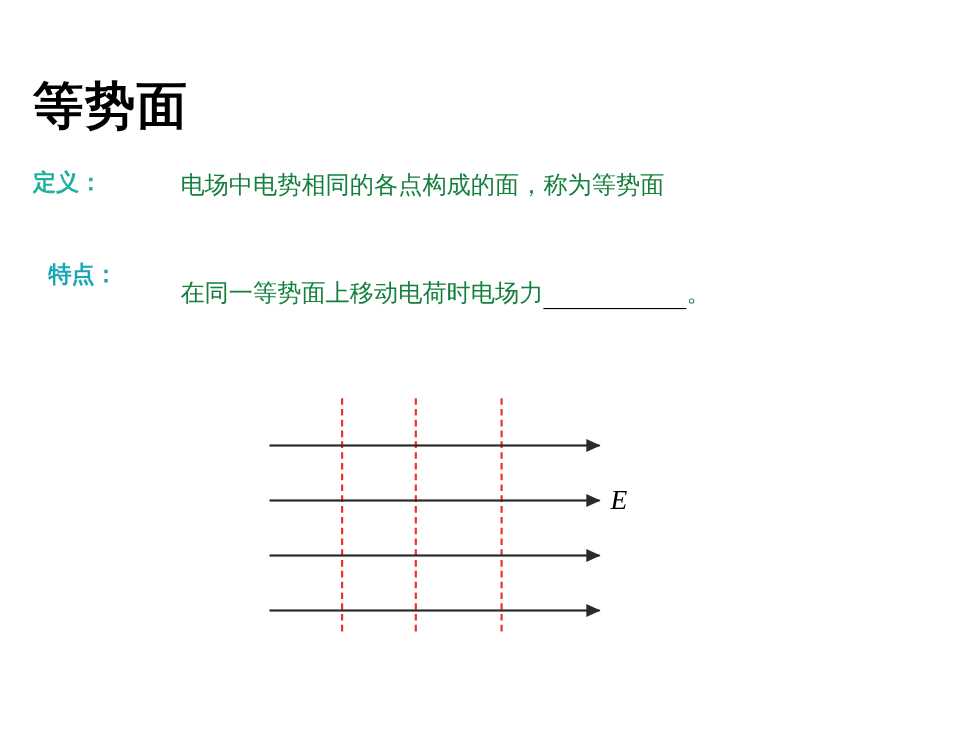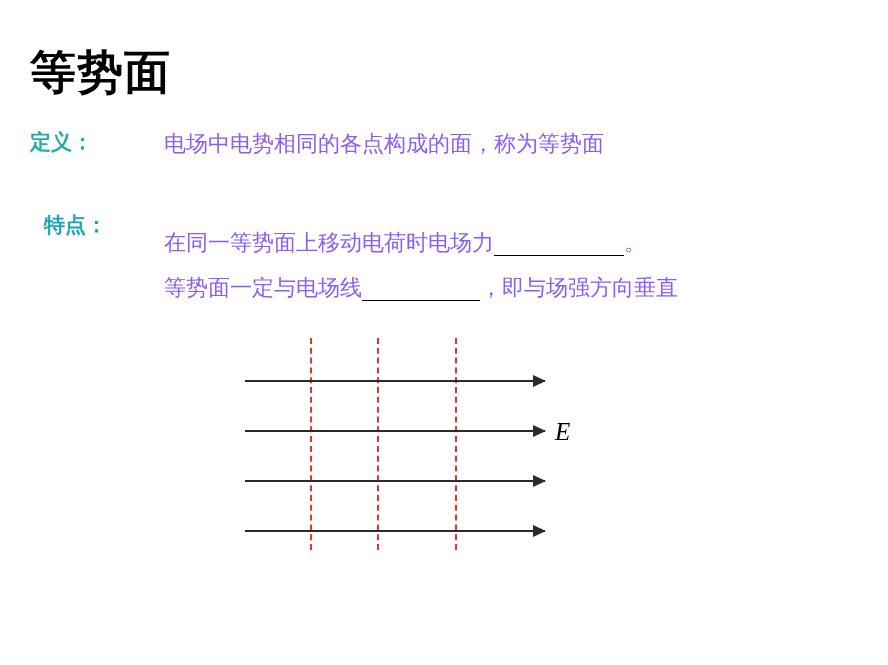--- a/index.html
+++ b/index.html
@@ -11,20 +11,21 @@
     height: 665px;
     background: #ffffff;
     font-family: "Liberation Serif", "DejaVu Serif", serif;
     overflow: hidden;
     position: relative;
   }
   .slide {
     position: relative;
     width: 888px;
     height: 483px;
+    margin-top: 24px;
   }
   .title {
     position: absolute;
     left: 30px;
     top: 42px;
     font-size: 46px;
     font-weight: bold;
     color: #000000;
     letter-spacing: 1px;
     font-family: "DejaVu Sans", "Liberation Sans", sans-serif;
@@ -44,21 +45,21 @@
     left: 44px;
     top: 211px;
     font-size: 21px;
     font-weight: bold;
     color: #1aa6b7;
     font-family: "DejaVu Sans", "Liberation Sans", sans-serif;
   }
   .body-text {
     position: absolute;
     font-size: 22px;
-    color: #8b5cf6;
+    color: #15803d;
     white-space: nowrap;
     font-family: "DejaVu Serif", "Liberation Serif", serif;
   }
   .line-def {
     left: 164px;
     top: 129px;
   }
   .line-feat1 {
     left: 164px;
     top: 228px;
@@ -134,23 +135,20 @@
 
   <div class="label-def">定义：</div>
   <div class="body-text line-def">电场中电势相同的各点构成的面，称为等势面</div>
 
   <div class="label-feat">特点：</div>
 
   <div class="body-text line-feat1">
     <span>在同一等势面上移动电荷时电场力</span><span class="blank blank-1">&nbsp;</span><span>。</span>
   </div>
 
-  <div class="body-text line-feat2">
-    <span>等势面一定与电场线</span><span class="blank blank-2">&nbsp;</span><span>，即与场强方向垂直</span>
-  </div>
 
   <div class="diagram">
     <div class="equipot ep1"></div>
     <div class="equipot ep2"></div>
     <div class="equipot ep3"></div>
 
     <div class="fieldline fl1">
         <span class="head"></span>
       </div>
     <div class="fieldline fl2">

